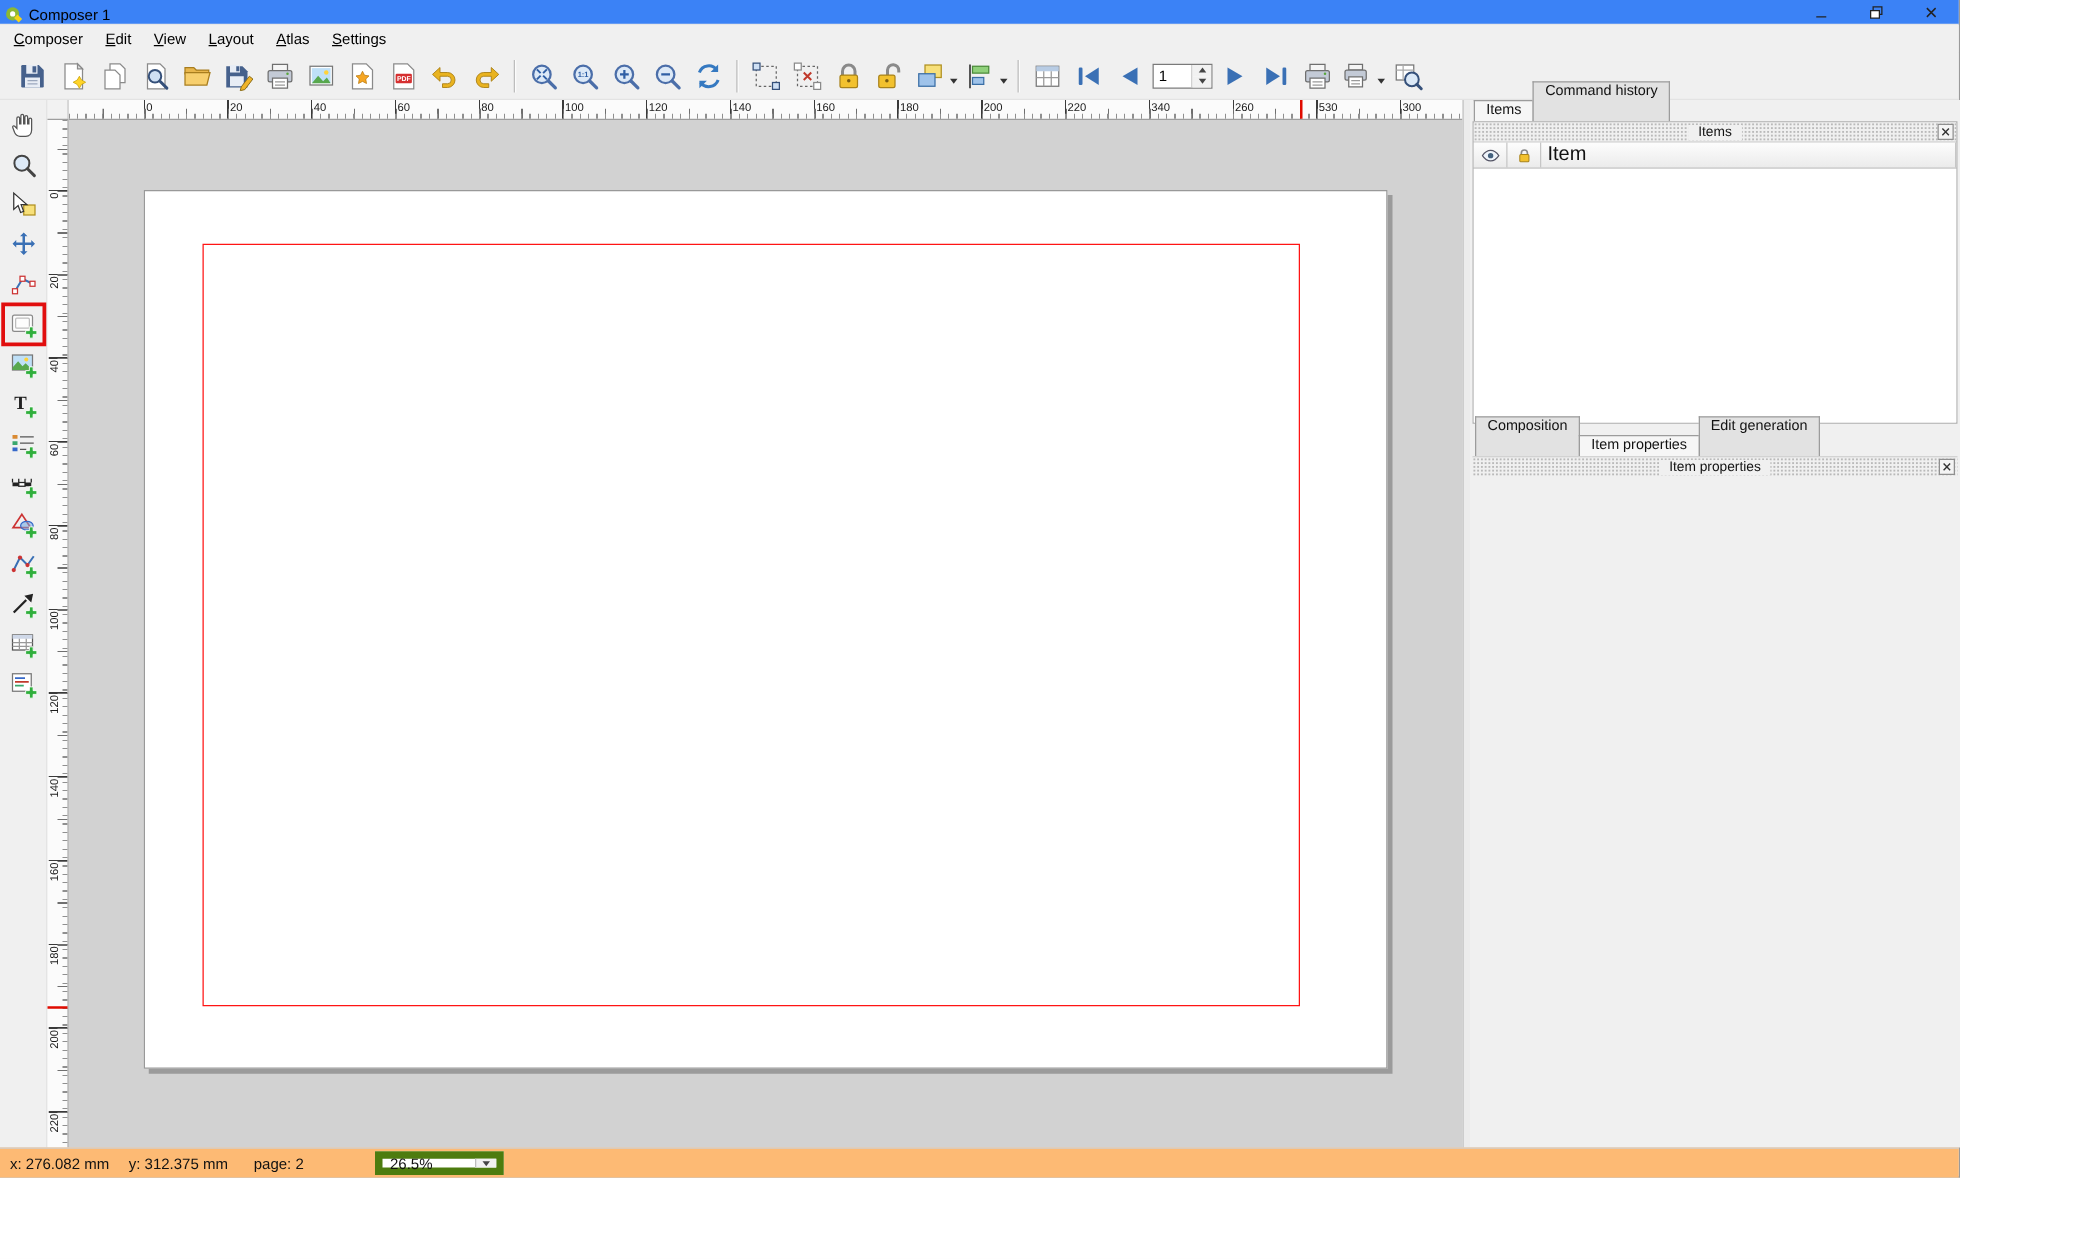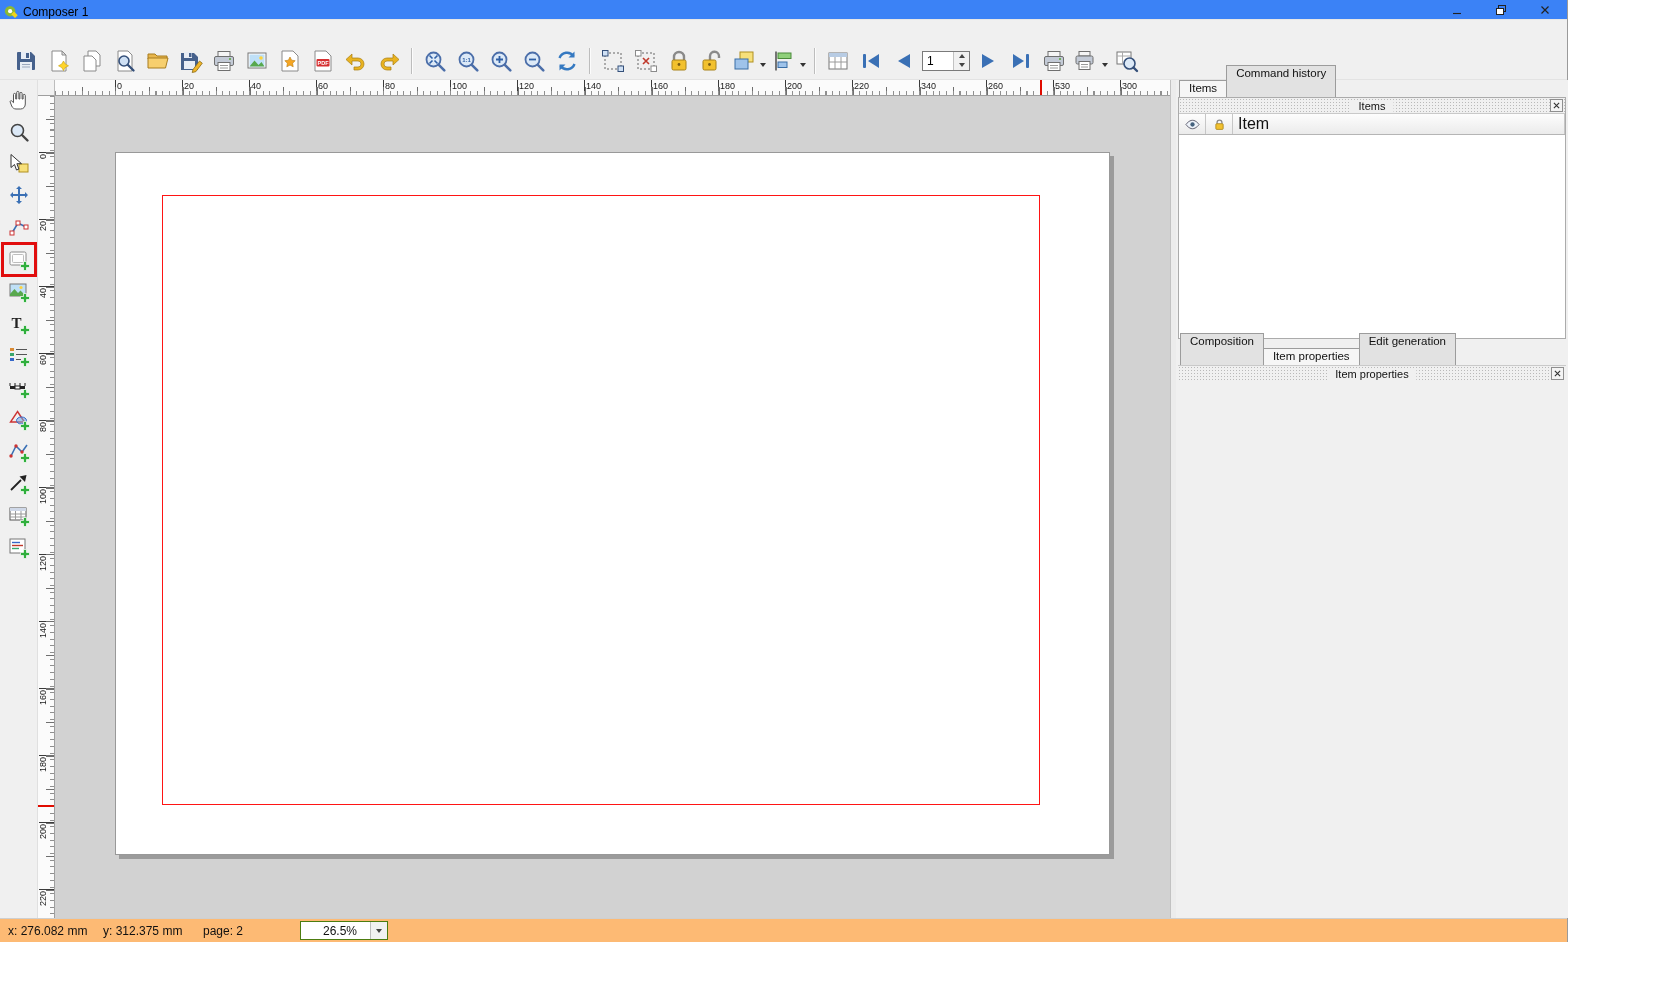--- a/index.html
+++ b/index.html
@@ -86,21 +86,21 @@
   .ih-eye{width:27px;} .ih-lock{width:27px;}
   .ih-item{flex:1;justify-content:flex-start;padding-left:5px;font-size:16px;}
   .items-body{flex:1;background:#fff;}
   .tabbar2{position:absolute;left:2px;top:267px;height:18px;display:flex;align-items:flex-end;padding-left:2px;}
   .dock-props{top:285px;height:553px;background:#f0f0f0;border:none;border-top:1px solid #c9c9c9;}
   .props-body{flex:1;background:#f0f0f0;}
 
   
   .statusbar{position:absolute;left:0;top:918px;width:100%;height:24px;background:#fdba74;border-top:1px solid #cfcfcf;display:flex;align-items:center;padding-left:8px;font-size:12px;}
   .sb-x{width:95px;} .sb-y{width:100px;} .sb-page{width:97px;}
-  .zoom-combo{width:88px;height:19px;background:#fff;border:1px solid #4d7c0f;position:relative;display:flex;align-items:center;padding-left:22px;font-size:12px;}
+  .zoom-combo{width:103px;height:19px;background:#fff;border:6px solid #4d7c0f;position:relative;display:flex;align-items:center;padding-left:6px;font-size:12px;}
   .combo-btn{position:absolute;right:0;top:0;bottom:0;width:17px;background:#f1f1f1;border:none;border-left:1px solid #bdbdbd;display:flex;align-items:center;justify-content:center;}
 </style>
 </head>
 <body>
 
 <div class="stage">
 <div class="window">
 
   <div class="titlebar">
     <svg class="app-icon" viewBox="0 0 16 16">
@@ -122,20 +122,28 @@
             </svg>
           </button>
       <button class="tctl">
             <svg viewBox="0 0 12 12">
               <path d="M2.5 2.5l7 7M9.5 2.5l-7 7" stroke="#222" stroke-width="1.2"></path>
             </svg>
           </button>
     </div>
   </div>
 
+  <div class="menubar">
+    <span class="menu-item">Composer</span>
+    <span class="menu-item">Edit</span>
+    <span class="menu-item">View</span>
+    <span class="menu-item">Layout</span>
+    <span class="menu-item">Atlas</span>
+    <span class="menu-item">Settings</span>
+  </div>
 
   <div class="toolbar">
     <button class="tb">
           <svg viewBox="0 0 24 24">
             <path fill="#46618c" d="M3 4a1 1 0 0 1 1-1h13l4 4v13a1 1 0 0 1-1 1H4a1 1 0 0 1-1-1z"></path>
             <rect x="7" y="3" width="9" height="7" fill="#e8edf5"></rect>
             <rect x="12" y="4" width="3" height="5" fill="#46618c"></rect>
             <rect x="6" y="13" width="12" height="8" fill="#e8edf5"></rect>
             <path d="M8 15.5h8M8 18h8" stroke="#9aa7bd"></path>
           </svg>

